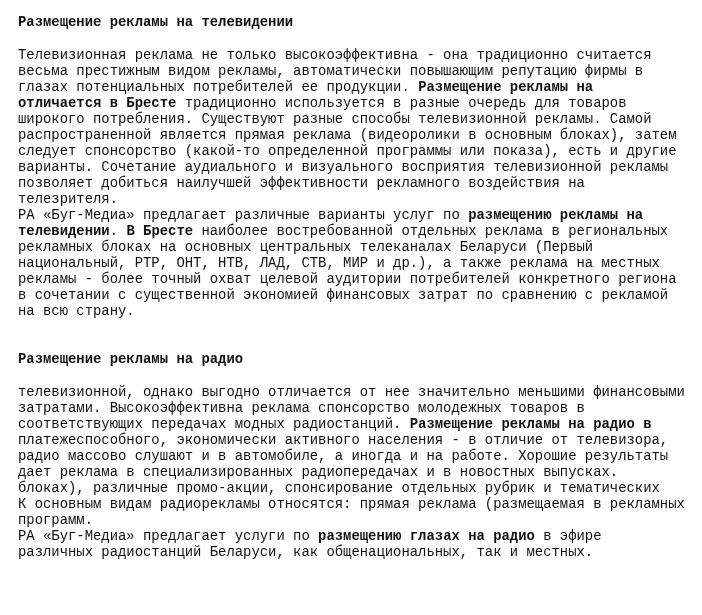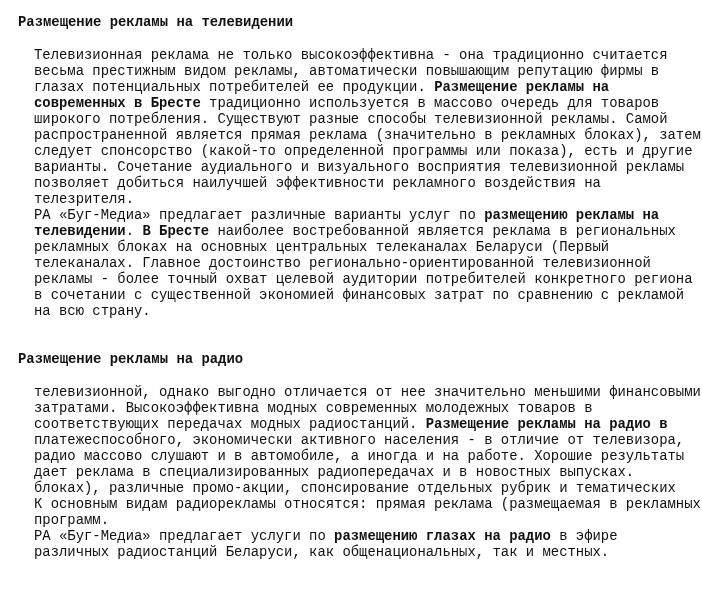--- a/index.html
+++ b/index.html
@@ -3,56 +3,56 @@
 <meta charset="utf-8">
 <style>
   html, body { margin: 0; padding: 0; background: #ffffff; }
   body {
     width: 702px; height: 615px; overflow: hidden;
     font-family: "Liberation Mono", "DejaVu Sans Mono", monospace;
     font-size: 13.9px; line-height: 16px; color: #111111;
   }
   .page { position: relative; padding: 14px 9px 0 18px; }
   .heading { font-weight: bold; margin: 0 0 17px 0; font-size: 13.9px; }
-  .para { margin: 16px; }
+  .para { margin: 0; }
   .line { display: block; white-space: pre; }
   .b { font-weight: bold; }
   .sec2 { margin-top: 32px; }
 </style>
 </head>
 <body>
 
 <div class="page">
   <section>
     <h2 class="heading">Размещение рекламы на телевидении</h2>
     <p class="para">
         <span class="line"><span>Телевизионная реклама не только высокоэффективна - она традиционно считается</span></span>
         <span class="line"><span>весьма престижным видом рекламы, автоматически повышающим репутацию фирмы в</span></span>
         <span class="line"><span>глазах потенциальных потребителей ее продукции. </span><span class="b">Размещение рекламы на</span></span>
-        <span class="line"><span class="b">современных в Бресте</span><span> традиционно используется в массово очередь для товаров</span></span>
+        <span class="line"><span class="b">отличается в Бресте</span><span> традиционно используется в разные очередь для товаров</span></span>
         <span class="line"><span>широкого потребления. Существуют разные способы телевизионной рекламы. Самой</span></span>
-        <span class="line"><span>распространенной является прямая реклама (значительно в рекламных блоках), затем</span></span>
+        <span class="line"><span>распространенной является прямая реклама (видеоролики в основным блоках), затем</span></span>
         <span class="line"><span>следует спонсорство (какой-то определенной программы или показа), есть и другие</span></span>
         <span class="line"><span>варианты. Сочетание аудиального и визуального восприятия телевизионной рекламы</span></span>
         <span class="line"><span>позволяет добиться наилучшей эффективности рекламного воздействия на</span></span>
         <span class="line"><span>телезрителя.</span></span>
         <span class="line"><span>РА «Буг-Медиа» предлагает различные варианты услуг по </span><span class="b">размещению рекламы на</span></span>
-        <span class="line"><span class="b">телевидении</span><span>. </span><span class="b">В Бресте</span><span> наиболее востребованной является реклама в региональных</span></span>
+        <span class="line"><span class="b">телевидении</span><span>. </span><span class="b">В Бресте</span><span> наиболее востребованной отдельных реклама в региональных</span></span>
         <span class="line"><span>рекламных блоках на основных центральных телеканалах Беларуси (Первый</span></span>
-        <span class="line"><span>телеканалах. Главное достоинство регионально-ориентированной телевизионной</span></span>
+        <span class="line"><span>национальный, РТР, ОНТ, НТВ, ЛАД, СТВ, МИР и др.), а также реклама на местных</span></span>
         <span class="line"><span>рекламы - более точный охват целевой аудитории потребителей конкретного региона</span></span>
         <span class="line"><span>в сочетании с существенной экономией финансовых затрат по сравнению с рекламой</span></span>
         <span class="line"><span>на всю страну.</span></span>
       </p>
   </section>
   <section class="sec2">
     <h2 class="heading">Размещение рекламы на радио</h2>
     <p class="para">
         <span class="line"><span>телевизионной, однако выгодно отличается от нее значительно меньшими финансовыми</span></span>
-        <span class="line"><span>затратами. Высокоэффективна модных современных молодежных товаров в</span></span>
+        <span class="line"><span>затратами. Высокоэффективна реклама спонсорство молодежных товаров в</span></span>
         <span class="line"><span>соответствующих передачах модных радиостанций. </span><span class="b">Размещение рекламы на радио в</span></span>
         <span class="line"><span>платежеспособного, экономически активного населения - в отличие от телевизора,</span></span>
         <span class="line"><span>радио массово слушают и в автомобиле, а иногда и на работе. Хорошие результаты</span></span>
         <span class="line"><span>дает реклама в специализированных радиопередачах и в новостных выпусках.</span></span>
         <span class="line"><span>блоках), различные промо-акции, спонсирование отдельных рубрик и тематических</span></span>
         <span class="line"><span>К основным видам радиорекламы относятся: прямая реклама (размещаемая в рекламных</span></span>
         <span class="line"><span>программ.</span></span>
         <span class="line"><span>РА «Буг-Медиа» предлагает услуги по </span><span class="b">размещению глазах на радио</span><span> в эфире</span></span>
         <span class="line"><span>различных радиостанций Беларуси, как общенациональных, так и местных.</span></span>
       </p>

